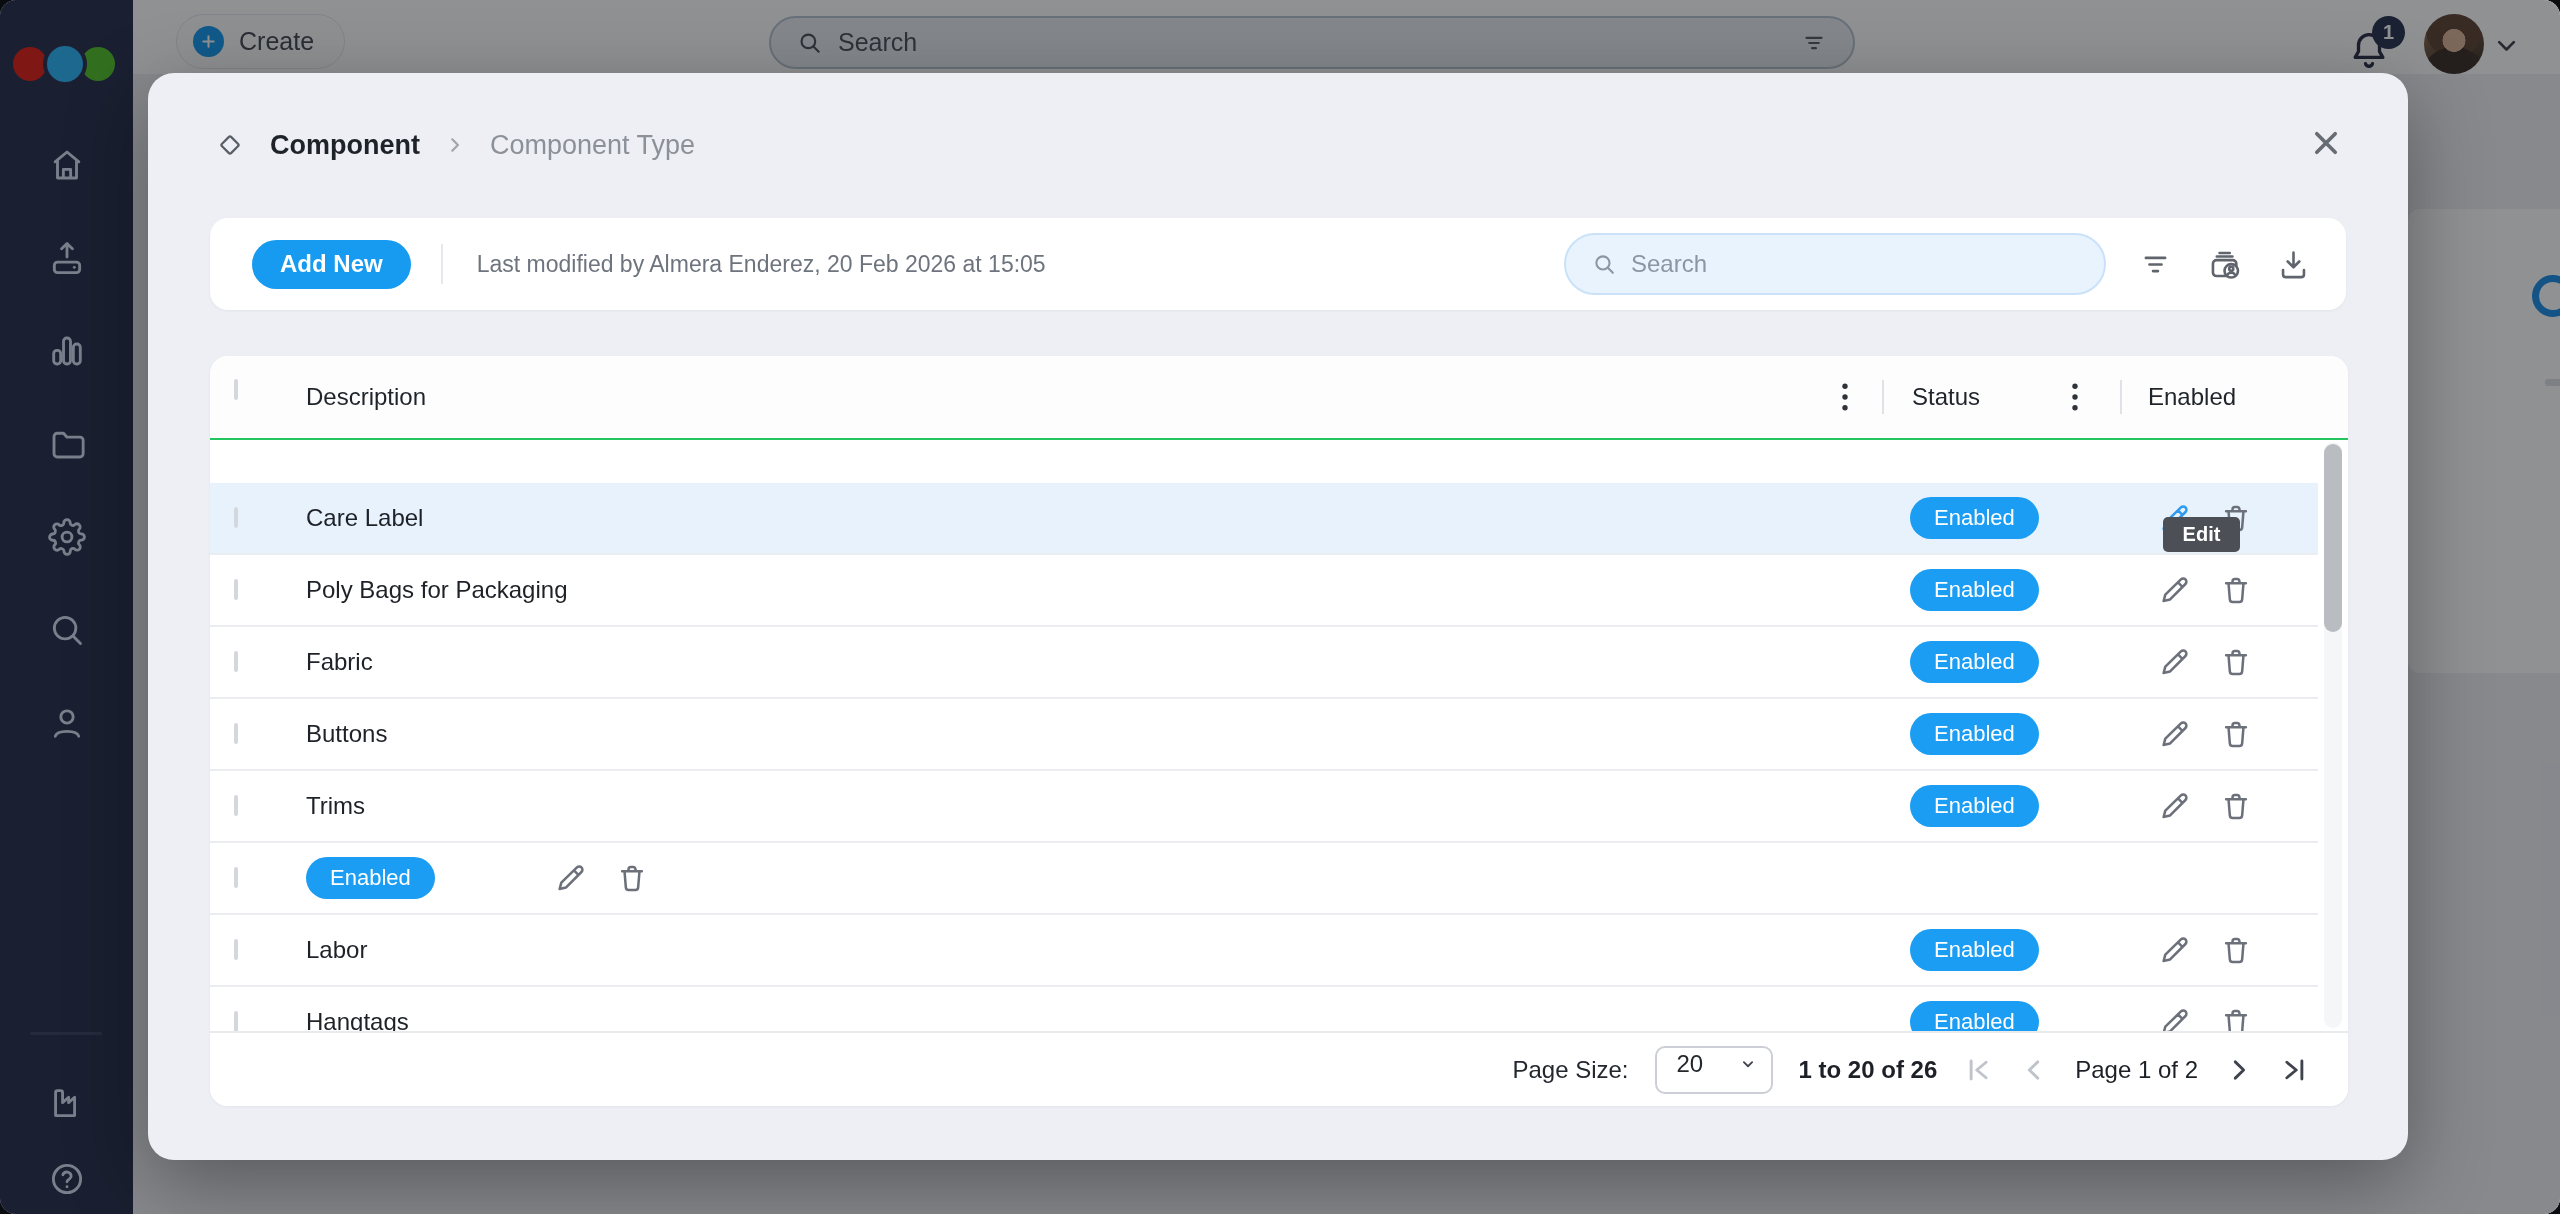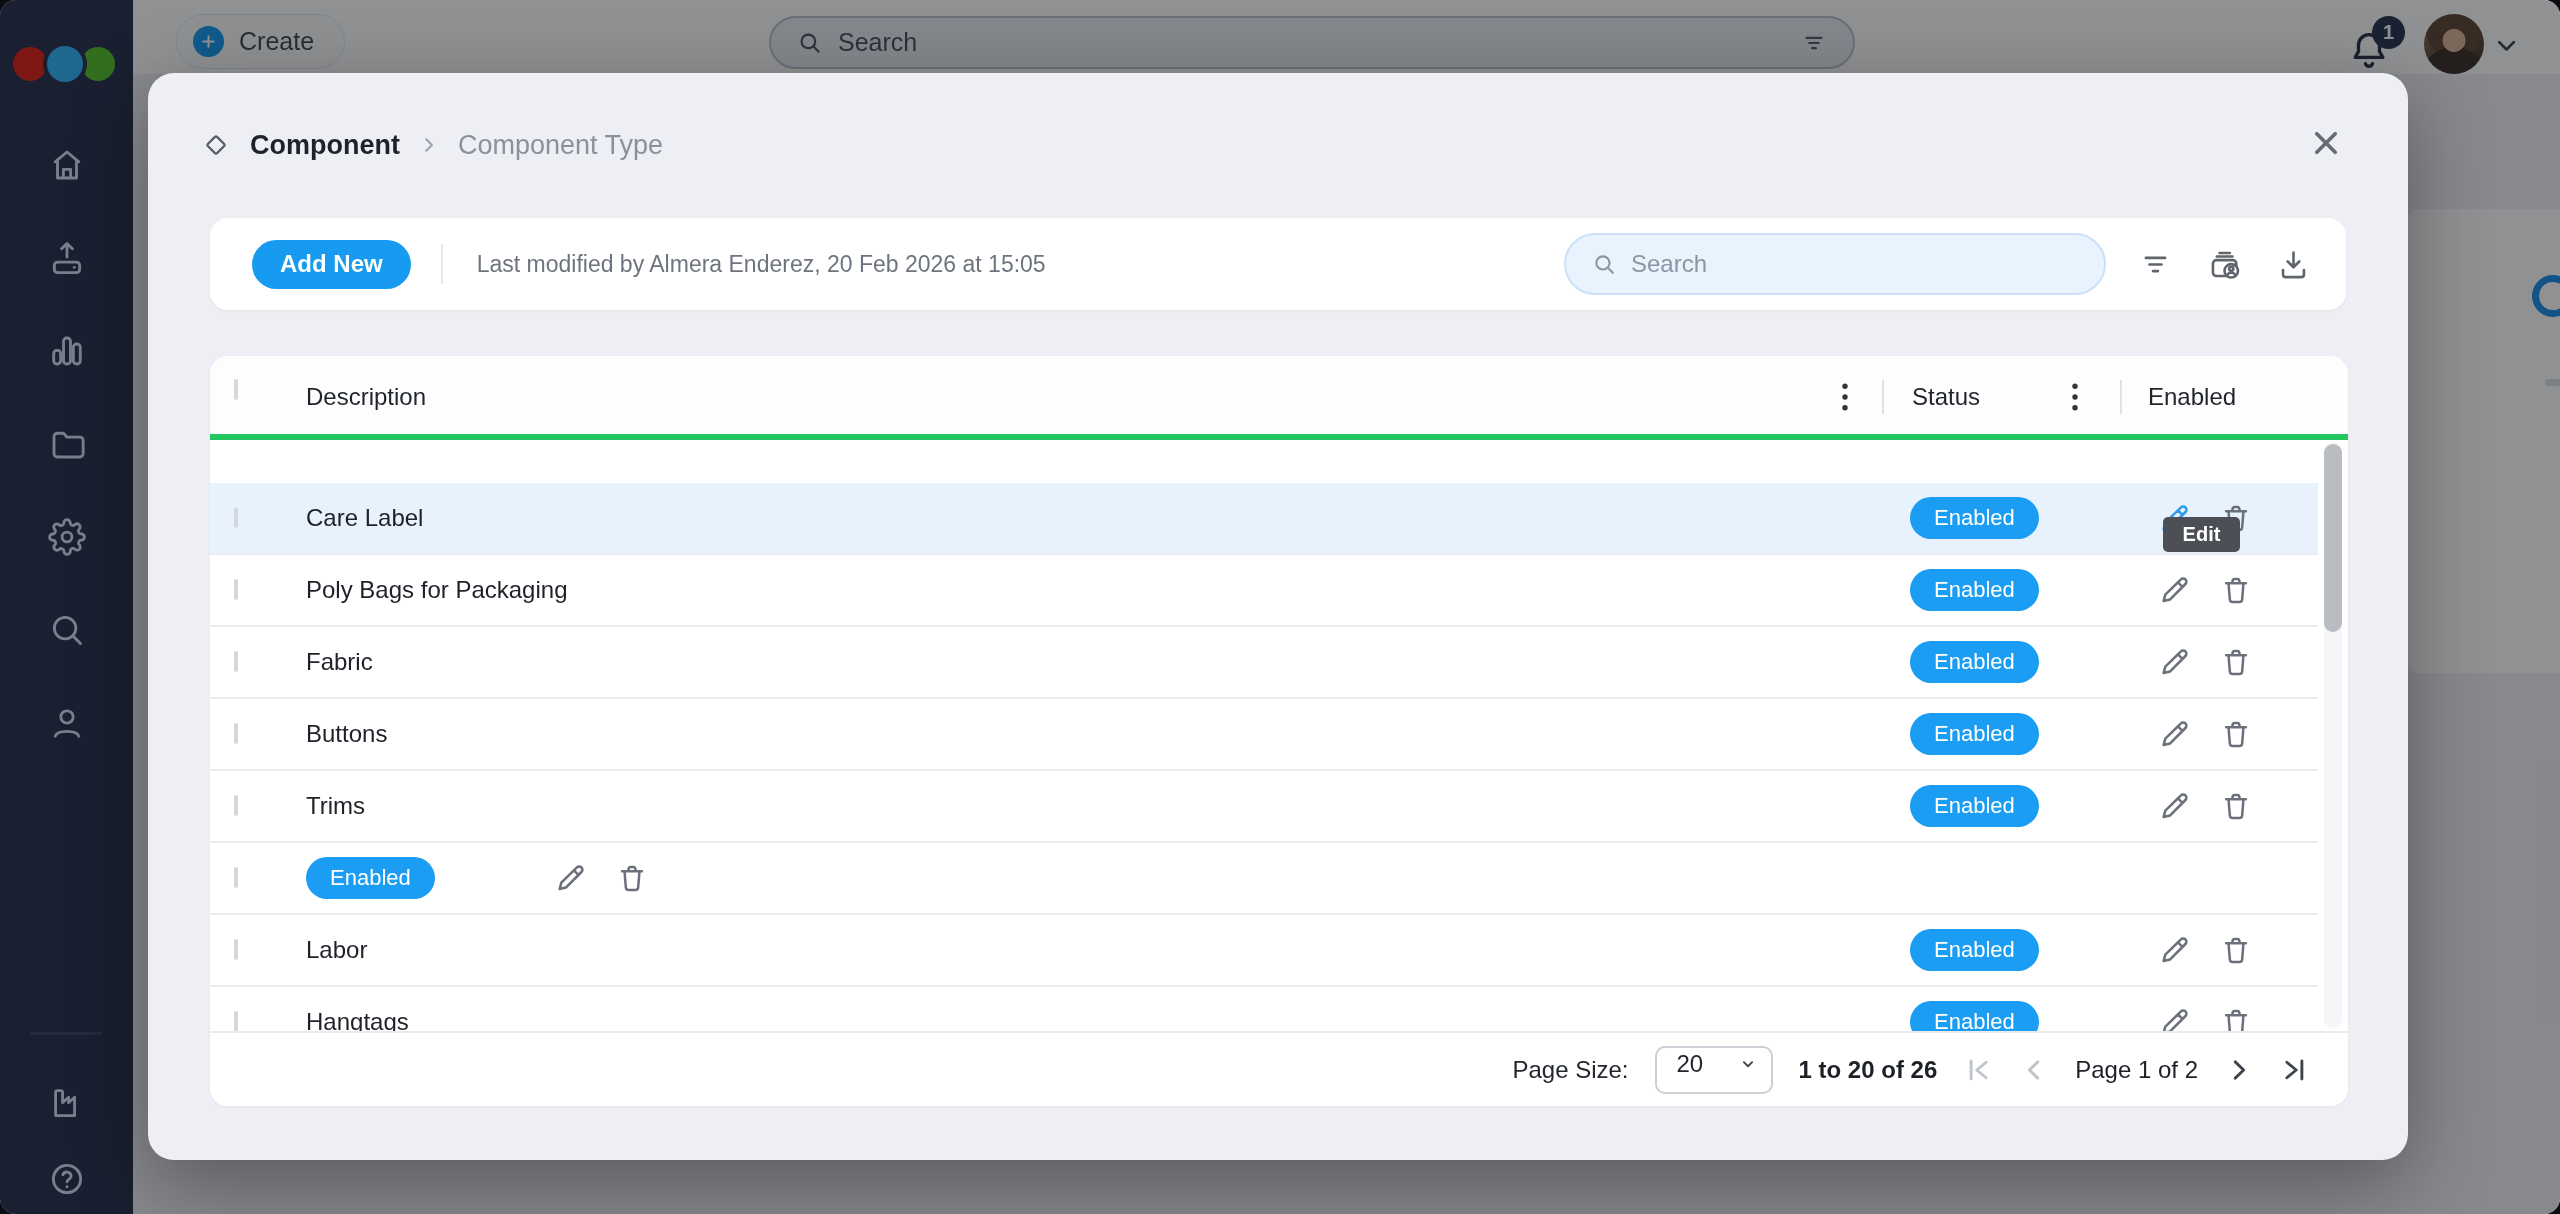--- a/index.html
+++ b/index.html
@@ -48,21 +48,21 @@
   .c-blue { left:43px; top:42px; width:44px; height:44px; background:#2fb4f7; border:4px solid var(--sidebar-bg); }
   .side-icon { position:absolute; left:0; width:133px; display:flex; justify-content:center; color:#d6e0f2; }
   .side-icon svg { width:38px; height:38px; stroke-width:1.8; }
   .side-divider { position:absolute; left:30px; top:1032px; width:72px; height:3px; background:#3c4663; border-radius:2px; }
 
   .dim { position:absolute; inset:0; background:rgba(8,10,16,0.45); z-index:5; }
 
   
   .modal { position:absolute; left:148px; top:73px; width:2260px; height:1087px; background:#edeff4;
     border-radius:26px; z-index:10; box-shadow:0 24px 80px rgba(0,0,0,0.35); }
-  .breadcrumb { position:absolute; left:52px; top:56px; display:flex; align-items:center; gap:18px; }
+  .breadcrumb { position:absolute; left:66px; top:56px; display:flex; align-items:center; gap:24px; }
   .bc-diamond { color:#5a5f68; } .bc-diamond svg { width:32px; height:32px; stroke-width:1.7; }
   .bc-root { font-size:27px; font-weight:700; color:#1e232a; }
   .bc-sep { color:#a0a5ad; } .bc-sep svg { width:22px; height:22px; stroke-width:2.4; }
   .bc-current { font-size:27px; color:#8b9099; }
   .close-btn { position:absolute; right:62px; top:50px; width:40px; height:40px; color:#676c74; display:flex; align-items:center; justify-content:center; }
   .close-btn svg { width:34px; height:34px; stroke-width:2.6; }
 
   .toolbar-card { position:absolute; left:62px; top:145px; width:2136px; height:92px; background:#fff;
     border-radius:18px; display:flex; align-items:center; box-shadow:0 1px 3px rgba(20,30,50,.05); }
   .btn-addnew { margin-left:42px; height:49px; padding:0 28px; border-radius:25px; background:var(--accent);
@@ -73,21 +73,21 @@
     background:#e8f3fe; border:2px solid #c9e2f9; display:flex; align-items:center; padding:0 26px; gap:14px; color:#8c96a3; }
   .tb-search .ico svg { width:25px; height:25px; }
   .tb-search input { flex:1; border:none; outline:none; background:transparent; font-size:24px; color:#5b6470; font-family:inherit; }
   .tb-search input::placeholder { color:#8c96a3; opacity:1; }
   .tb-icons { position:absolute; right:36px; top:0; height:92px; display:flex; align-items:center; gap:36px; color:#60656d; }
   .tb-icons .ico svg { width:33px; height:33px; stroke-width:1.9; }
 
   .table-card { position:absolute; left:62px; top:283px; width:2138px; height:750px; background:#fff;
     border-radius:18px; box-shadow:0 1px 3px rgba(20,30,50,.05); }
   .thead { position:absolute; left:0; top:0; width:100%; height:84px; background:#fdfdfe;
-    border-bottom:6px solid #22c55e; border-radius:18px 18px 0 0; }
+    border-bottom:2px solid #22c55e; border-radius:18px 18px 0 0; }
   .cb { width:32px; height:32px; border:2px solid #d4d8dd; border-radius:9px; background:#fff; }
   .th-check { position:absolute; left:24px; top:25px; }
   .th-label { position:absolute; top:0; height:82px; display:flex; align-items:center; font-size:24px; font-weight:500; color:#1f242b; }
   .th-desc { left:96px; } .th-status { left:1702px; } .th-actions { left:1938px; }
   .kebab { position:absolute; top:22px; width:38px; height:38px; color:#2f343b; }
   .kebab svg { width:38px; height:38px; }
   .kebab1 { left:1616px; } .kebab2 { left:1846px; }
   .th-divider { position:absolute; top:24px; width:2px; height:34px; background:#dfe2e6; }
   .thd1 { left:1672px; } .thd2 { left:1910px; }
 

